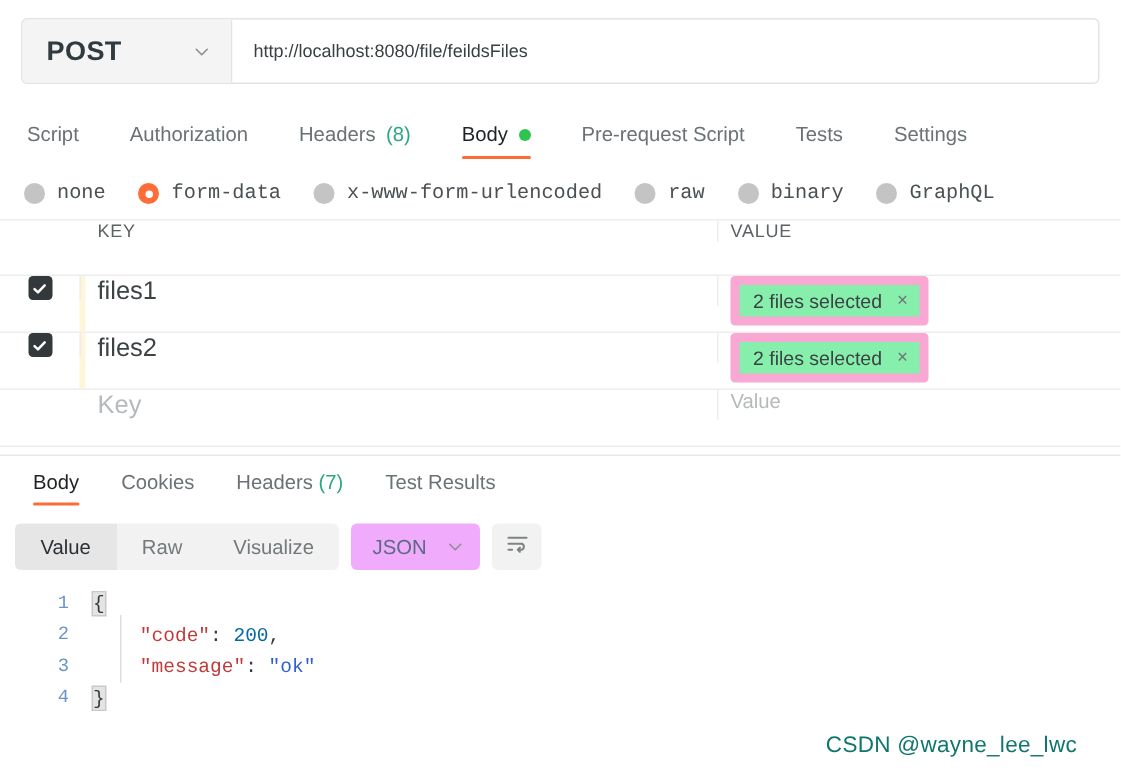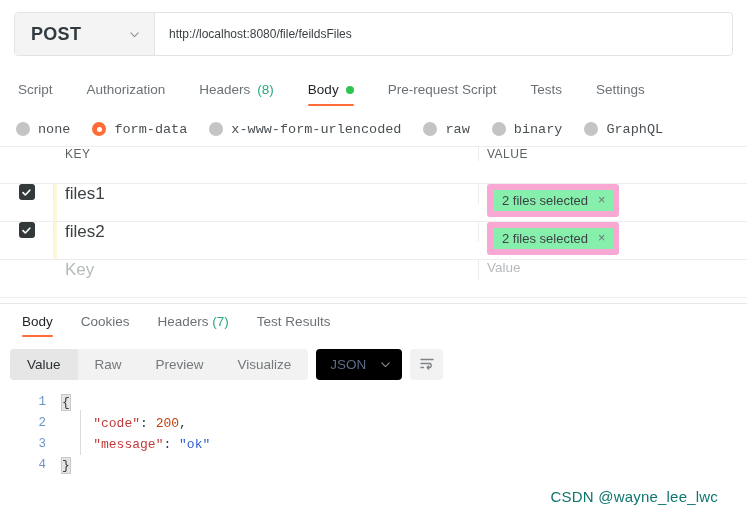--- a/index.html
+++ b/index.html
@@ -290,21 +290,21 @@
     cursor: pointer;
   }
   .seg.active {
     background: #e6e6e6;
     color: #2b3034;
   }
   .json-select {
     display: flex;
     align-items: center;
     gap: 14px;
-    background: #000000;
+    background: #f0abfc;
     border-radius: 4px;
     height: 31px;
     padding: 0 11px 0 14px;
     font-size: 13.5px;
     color: #5b6b86;
     cursor: pointer;
   }
   .wrap-btn {
     width: 33px;
     height: 31px;
@@ -338,21 +338,21 @@
     box-sizing: border-box;
     font-size: 12.5px;
     user-select: none;
   }
   .code-txt {
     white-space: pre;
     color: #333a3d;
     position: relative;
   }
   .tok-key { color: #c23b3b; }
-  .tok-num { color: #c2410c; }
+  .tok-num { color: #0369a1; }
   .tok-str { color: #2f5fd0; }
   .tok-punc { color: #333a3d; }
   .brace-hl {
     background: #e4e4e4;
     outline: 1px solid #c9c9c9;
   }
   .indent-guide {
     position: absolute;
     left: 80px;
     top: 18px;
@@ -510,23 +510,20 @@
     </div>
   </div>
 
   <div class="fmt-bar">
     <div class="seg-group">
       <div class="seg active">
         <span>Value</span>
       </div>
       <div class="seg">
         <span>Raw</span>
-      </div>
-      <div class="seg">
-        <span>Preview</span>
       </div>
       <div class="seg">
         <span>Visualize</span>
       </div>
     </div>
 
     <div class="json-select">
       <span>JSON</span>
       <span class="chev">
         <svg viewBox="0 0 12 12" width="11" height="11">

